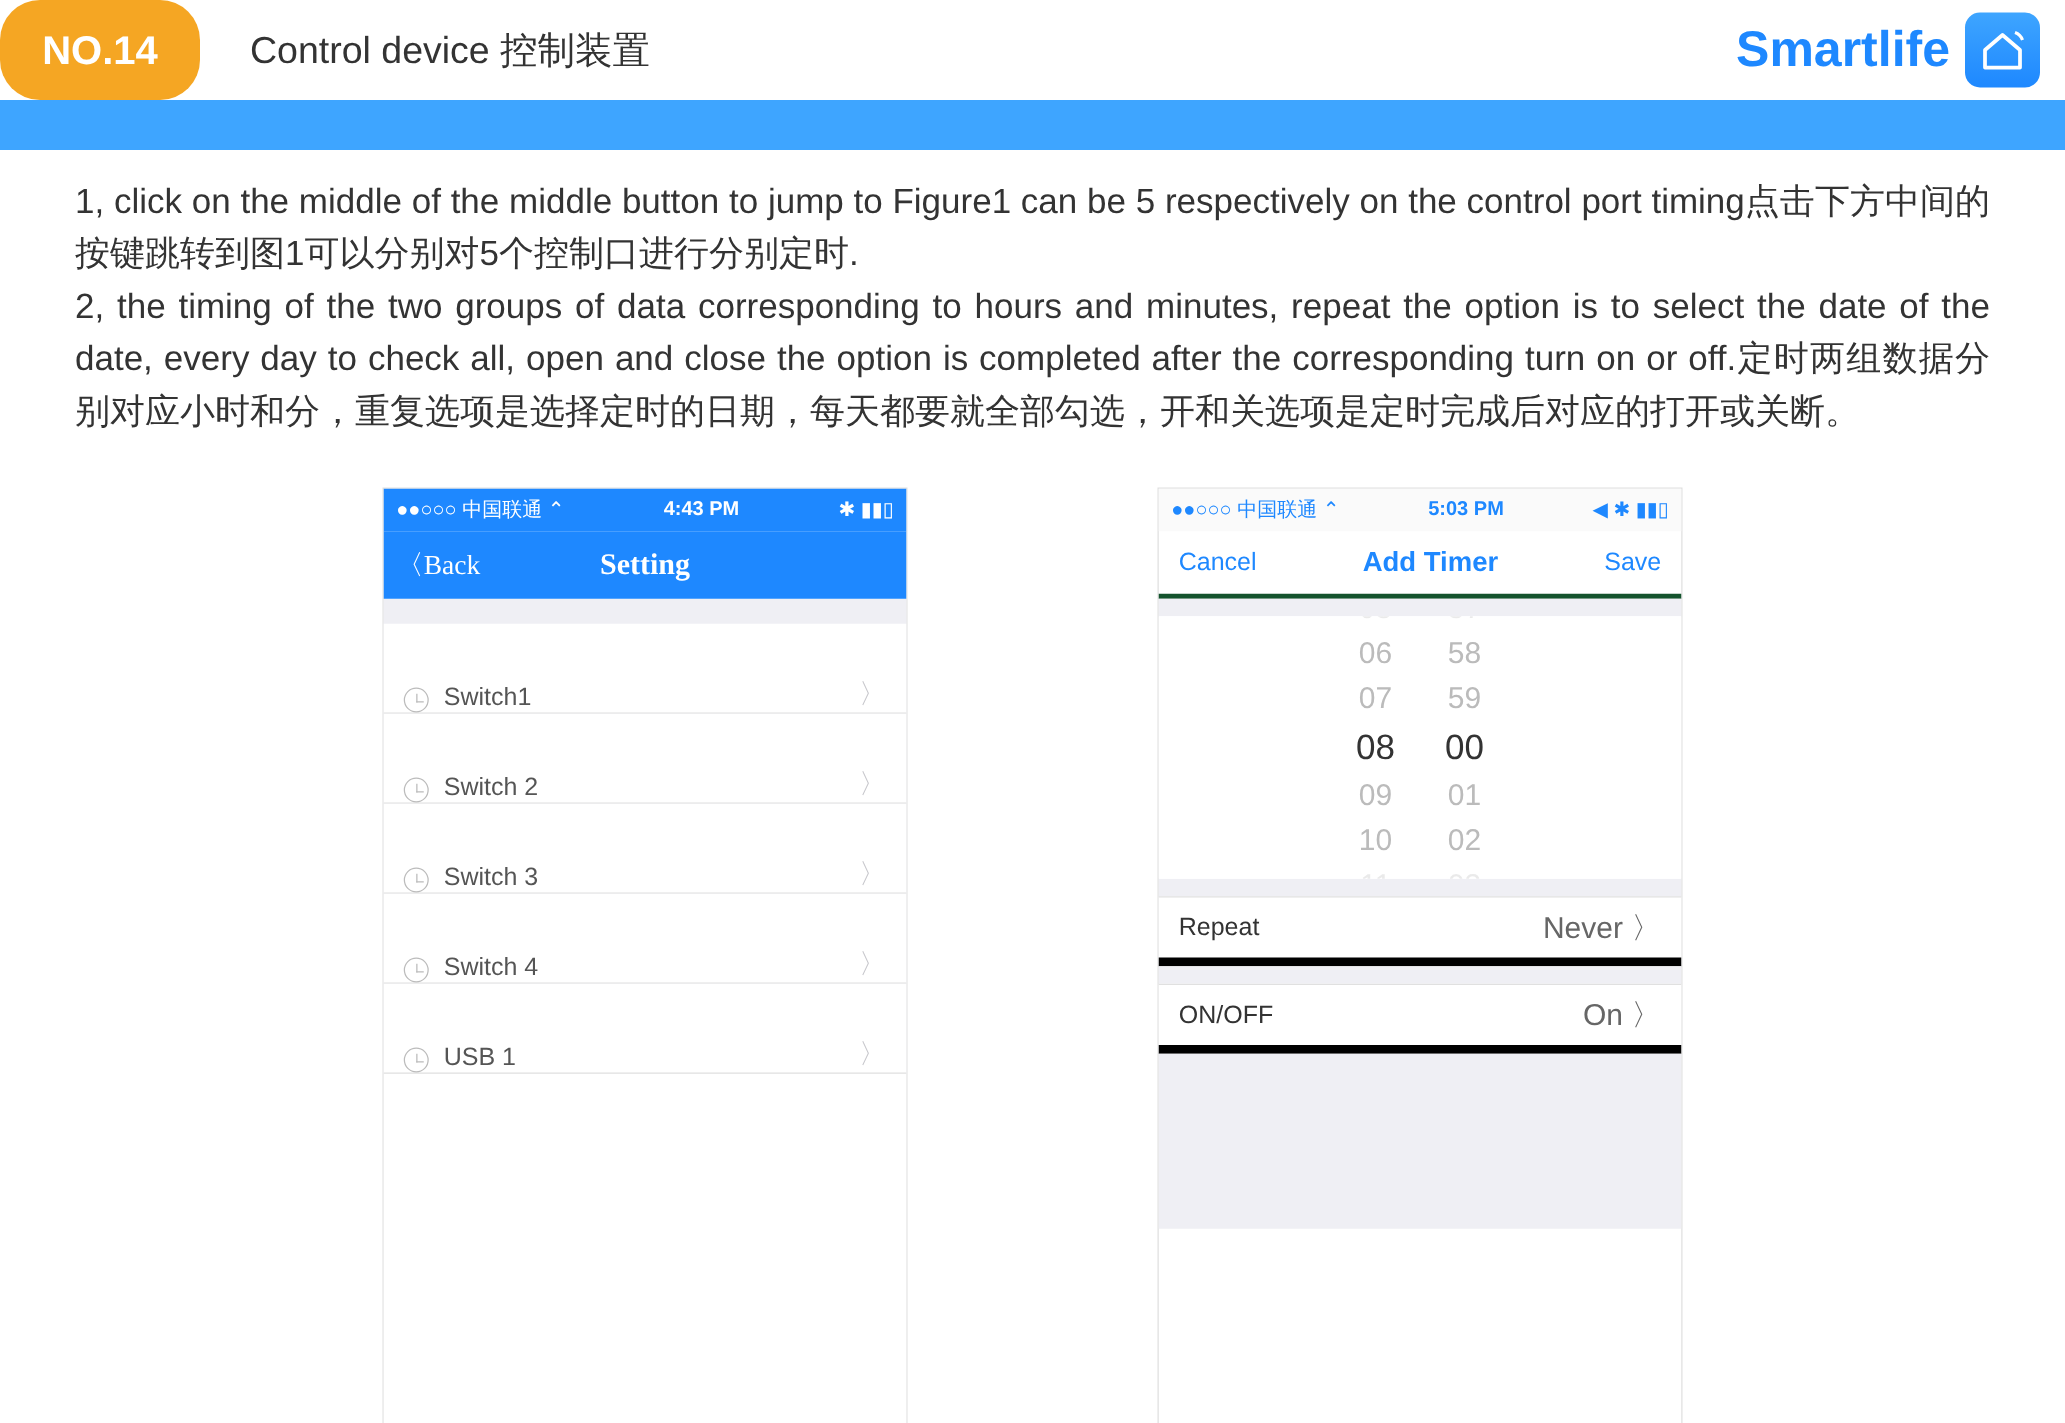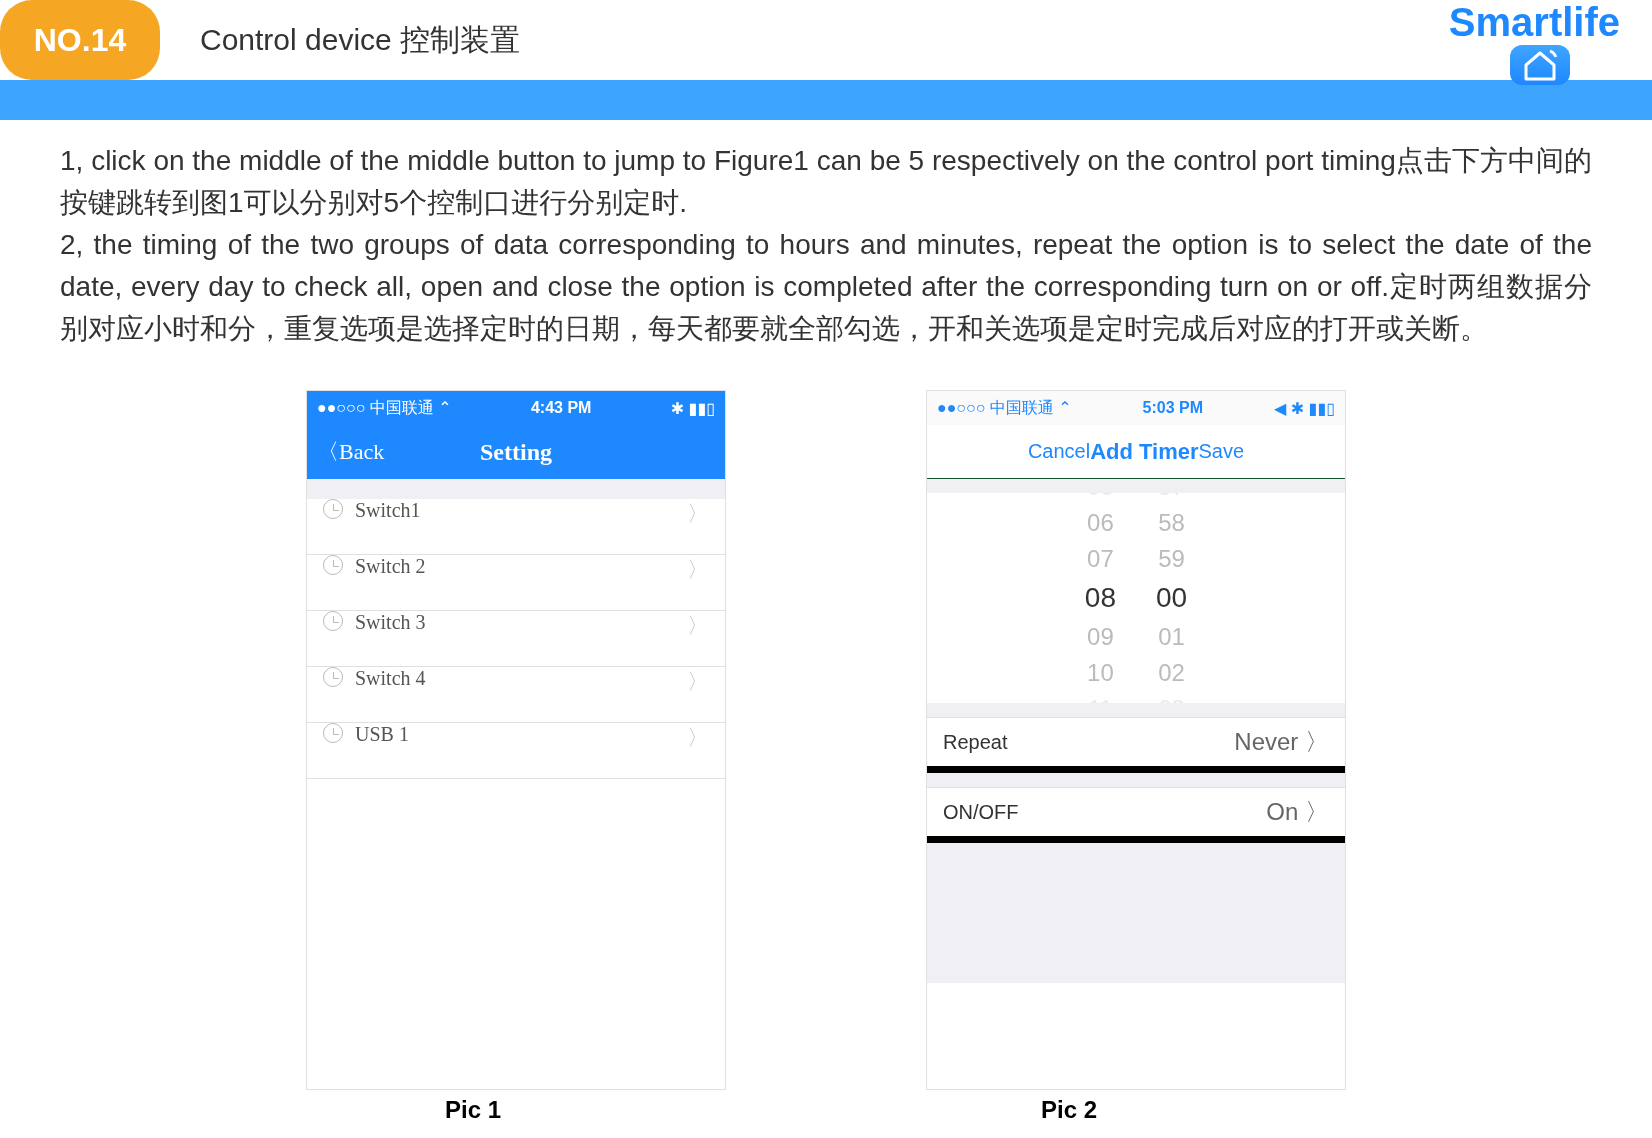--- a/index.html
+++ b/index.html
@@ -1,40 +1,40 @@
 <!DOCTYPE html>
 <html><head>
 <meta charset="utf-8">
 <style>
   * { box-sizing: border-box; margin: 0; padding: 0; }
   body { font-family: "Segoe UI", Arial, sans-serif; background: #fff; width: 1652px; }
   .page { width: 1652px; padding-bottom: 40px; }
   .header { display: flex; align-items: stretch; height: 80px; }
   .no-badge { background: #F5A623; color: #fff; font-weight: bold; font-size: 32px; width: 160px; display: flex; align-items: center; justify-content: center; border-radius: 32px; }
   .header-title { flex: 1; display: flex; align-items: center; padding-left: 40px; font-size: 30px; color: #333; }
-  .brand { display: flex; align-items: center; padding-right: 20px; flex-direction: column; }
+  .brand { display: flex; align-items: center; padding-right: 20px; }
   .brand-text { color: #1e88ff; font-weight: bold; font-size: 40px; margin-right: 12px; }
   .brand-icon { width: 60px; height: 60px; background: linear-gradient(#3ea5ff,#1e88ff); border-radius: 12px; display:flex; align-items:center; justify-content:center; }
   .blue-bar { height: 40px; background: #3ea5ff; }
   .instructions { padding: 20px 60px; font-size: 28px; color: #333; line-height: 1.5; text-align: justify; }
   .phones { display: flex; justify-content: center; gap: 200px; padding: 20px 60px 0; }
   .phone { width: 420px; background: #fff; border: 1px solid #e0e0e0; }
   .statusbar { height: 34px; background: #fafafa; display:flex; align-items:center; justify-content:space-between; padding:0 10px; font-size:16px; color:#1e88ff; }
   .nav1 { height: 54px; background: #1e88ff; color:#fff; display:flex; align-items:center; position:relative;font-family:Liberation Serif, serif; }
   .nav1 .back { position:absolute; left:10px; font-size:22px; }
   .nav1 .title { flex:1; text-align:center; font-size:24px; font-weight:bold; }
   .list { background:#efeff4; }
   .spacer { height:20px; background:#efeff4; }
-  .row { background:#fff; height:56px; display:flex; align-items:flex-start; padding:0 16px; border-bottom:1px solid #e0e0e0; position:relative;font-family:Liberation Serif, serif; }
+  .row { background:#fff; height:72px; display:flex; align-items:flex-end; padding:0 16px; border-bottom:1px solid #e0e0e0; position:relative; }
   .row-icon { width:20px; height:20px; border:1.5px solid #bbb; border-radius:50%; margin-right:12px; position:relative; }
   .row-icon::after { content:""; position:absolute; width:5px; height:6px; border-left:1.5px solid #bbb; border-bottom:1.5px solid #bbb; top:4px; left:9px; }
   .row-label { flex:1; font-size:20px; color:#555; }
   .chev { color:#c7c7cc; font-size:22px; }
   .phone1-lower { height:310px; background:#fff; }
-  .nav2 { height:54px; display:flex; align-items:center; justify-content:center; padding:0 16px; border-bottom:1px solid #14532d; }
+  .nav2 { height:54px; display:flex; align-items:center; justify-content:space-between; padding:0 16px; border-bottom:4px solid #14532d; }
   .nav2 .title { color:#1e88ff; font-weight:bold; font-size:22px; }
   .nav2 .side { color:#1e88ff; font-size:20px; }
   .picker { height:210px; background:#fff; display:flex; justify-content:center; align-items:center; gap:40px; position:relative; overflow:hidden; }
   .pcol { display:flex; flex-direction:column; align-items:center; font-size:24px; color:#bbb; line-height:1.5; }
   .pcol .sel { color:#333; font-weight:500; font-size:28px; }
   .row2 { background:#fff; height:56px; display:flex; align-items:center; justify-content:space-between; padding:0 16px; border-top:1px solid #e0e0e0; border-bottom:7px solid #000000; }
   .row2 .lbl { font-size:20px; color:#333; }
   .row2 .val { font-size:24px; color:#666; }
   .gap { height:14px; background:#efeff4; }
   .phone2-lower { height:140px; background:#efeff4; }

